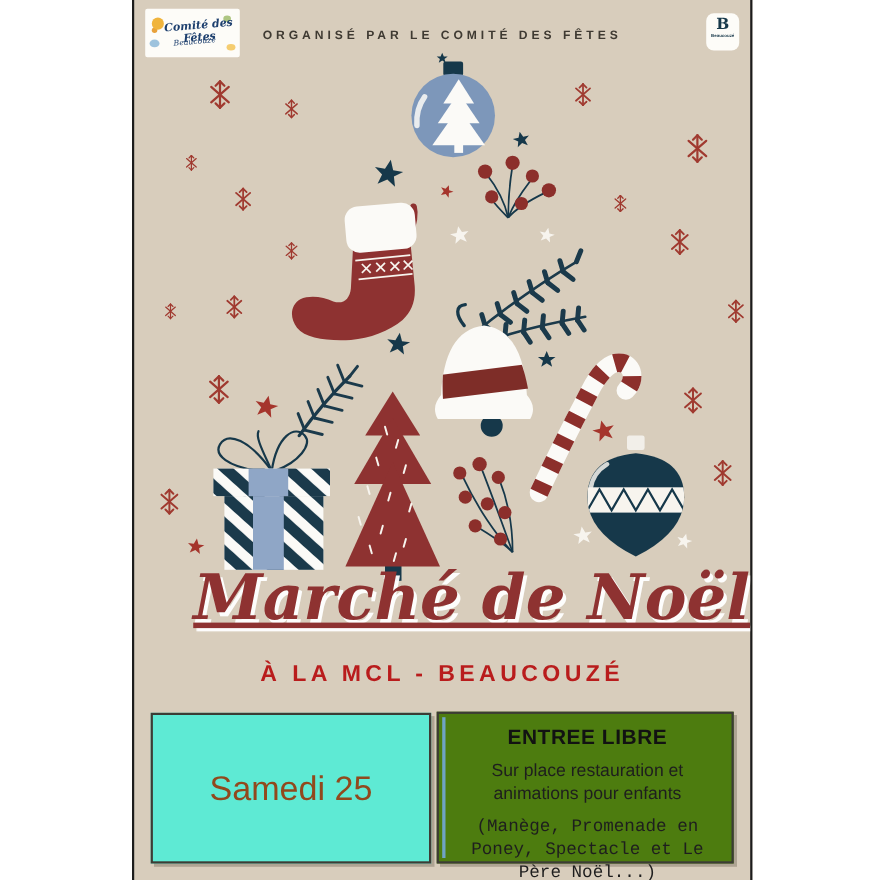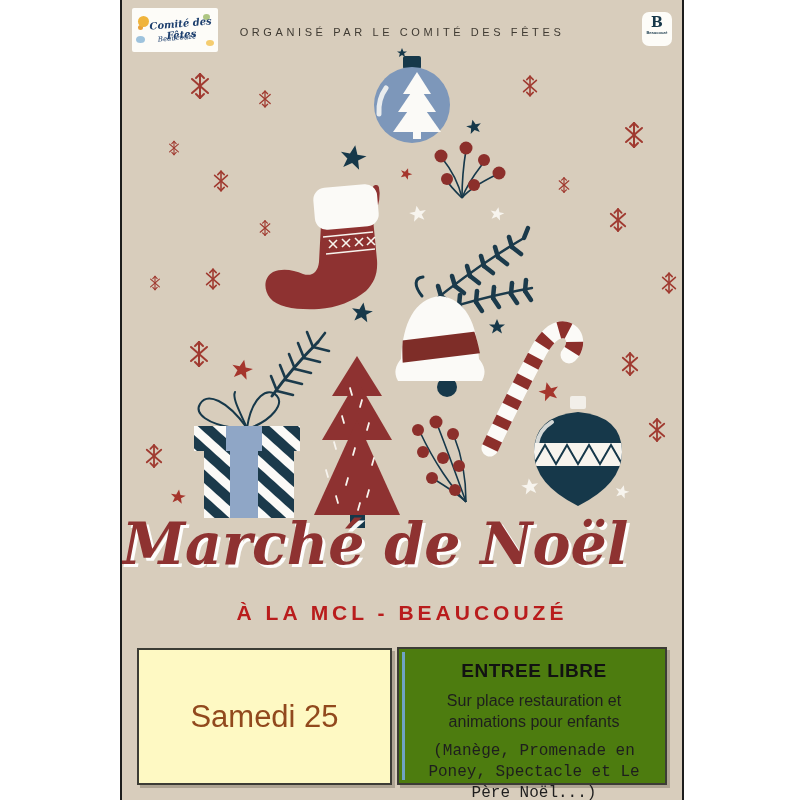--- a/index.html
+++ b/index.html
@@ -5,21 +5,21 @@
   html,body{margin:0;padding:0;}
   body{width:800px;height:800px;background:#ffffff;overflow:hidden;
        font-family:"Liberation Sans", sans-serif;}
   .page{position:relative;width:800px;height:800px;background:#ffffff;}
   .poster{position:absolute;left:120px;top:0;width:564px;height:800px;
           background:#d8cdbc;border-left:2px solid #1c1c1c;border-right:2px solid #1c1c1c;
           box-sizing:border-box;overflow:hidden;}
   .scene{position:absolute;left:0;top:0;z-index:1;}
   
   .organizer{position:absolute;z-index:2;top:26px;left:0;right:0;text-align:center;
-             font-size:11px;font-weight:400;letter-spacing:3.6px;color:#3f3a32;}
+             font-size:11px;font-weight:700;letter-spacing:3.6px;color:#3f3a32;}
   .committee-logo{position:absolute;z-index:2;left:10px;top:8px;width:86px;height:44px;
                   background:#fdfcf8;border-radius:2px;overflow:hidden;}
   .c-sun{position:absolute;left:6px;top:8px;width:11px;height:11px;border-radius:50%;
          background:#f0b43c;box-shadow:-3px 6px 0 -3px #e8a13a;}
   .c-blob-blue{position:absolute;left:4px;top:28px;width:9px;height:7px;border-radius:50%;
          background:#86b4d6;opacity:.8;}
   .c-blob-green{position:absolute;right:8px;top:6px;width:7px;height:6px;border-radius:50%;
          background:#9ab864;opacity:.8;}
   .c-blob-yellow{position:absolute;right:4px;bottom:6px;width:8px;height:6px;border-radius:50%;
          background:#f2c04e;opacity:.8;}
@@ -28,29 +28,29 @@
            font-size:10px;line-height:11px;color:#1d3f6e;transform:rotate(-5deg);}
   .c-sub{position:absolute;left:16px;top:26px;width:58px;text-align:center;
          font-family:"DejaVu Serif", serif;font-style:italic;
          font-size:7px;color:#1d3f6e;transform:rotate(-5deg);}
   .city-badge{position:absolute;z-index:2;left:520px;top:12px;width:30px;height:34px;
               background:#fdfcf8;border-radius:7px;text-align:center;}
   .city-b{display:block;margin-top:3px;font-size:14px;line-height:15px;font-weight:bold;
           color:#17384a;font-family:"DejaVu Serif", serif;}
   .city-label{display:block;font-size:4px;line-height:5px;color:#17384a;font-weight:bold;}
   
-  .title{position:absolute;z-index:2;top:510px;left:0;right:0;text-align:left;
+  .title{position:absolute;z-index:2;top:510px;left:0;right:0;text-align:right;
          font-family:"DejaVu Serif", serif;font-style:italic;font-weight:bold;
          font-size:57px;color:#8e3231;
-         text-shadow:3px 3px 0 rgba(255,255,255,.95);white-space:nowrap;}
+         text-shadow:3px 3px 0 rgba(255,255,255,.95);white-space:nowrap;text-decoration:underline;}
   .subtitle{position:absolute;z-index:2;top:601px;left:0;right:0;text-align:center;
             font-size:21px;font-weight:bold;letter-spacing:4px;color:#b91c1c;white-space:nowrap;}
   
   .date-box{position:absolute;z-index:2;left:15px;top:648px;width:255px;height:137px;
-            background:#fef9c3;border:2px solid #3c3c35;box-sizing:border-box;
+            background:#5eead4;border:2px solid #3c3c35;box-sizing:border-box;
             box-shadow:3px 3px 0 rgba(125,115,98,.45);
             display:flex;flex-direction:column;align-items:center;justify-content:center;}
   .date-day,.date-month{font-size:31px;color:#91491d;line-height:36px;}
   .date-hours{font-size:26px;color:#222222;margin-top:8px;line-height:28px;}
   .info-box{position:absolute;z-index:2;left:275px;top:647px;width:270px;height:138px;
             background:#4d7c0f;border:2px solid #3c3c35;box-sizing:border-box;
             box-shadow:3px 3px 0 rgba(125,115,98,.45);}
   .info-accent{position:absolute;left:3px;top:3px;bottom:3px;width:3px;background:#6fa3c5;}
   .info-content{padding:9px 10px 0 14px;text-align:center;}
   .info-heading{font-size:19px;font-weight:bold;color:#121212;letter-spacing:.5px;margin:2px 0 8px;}

